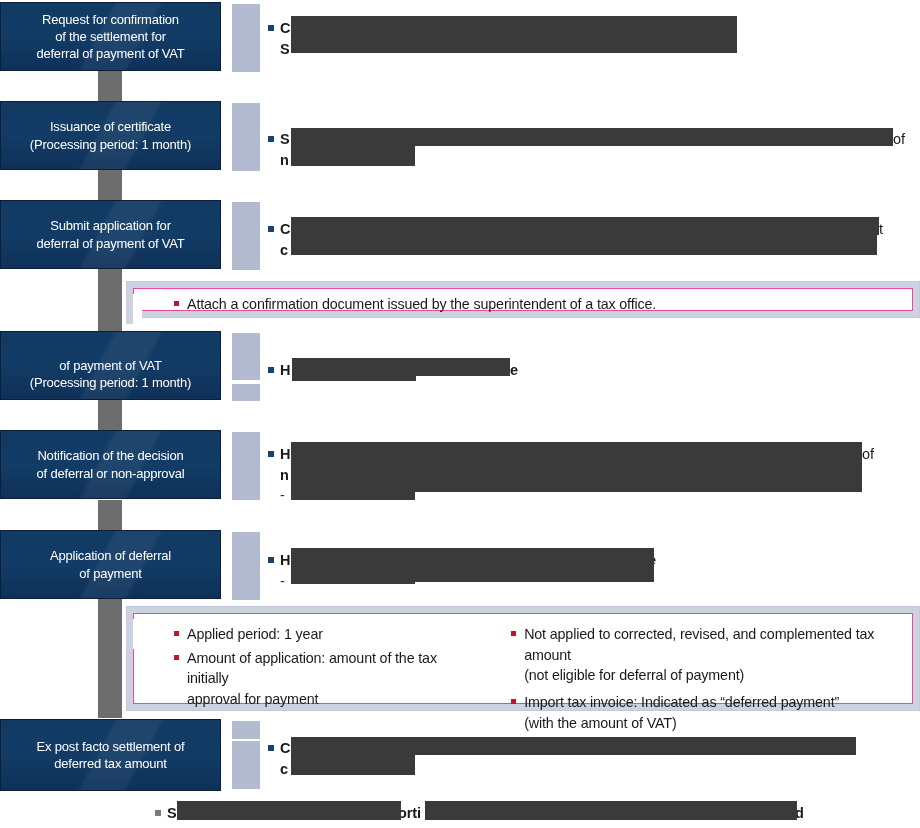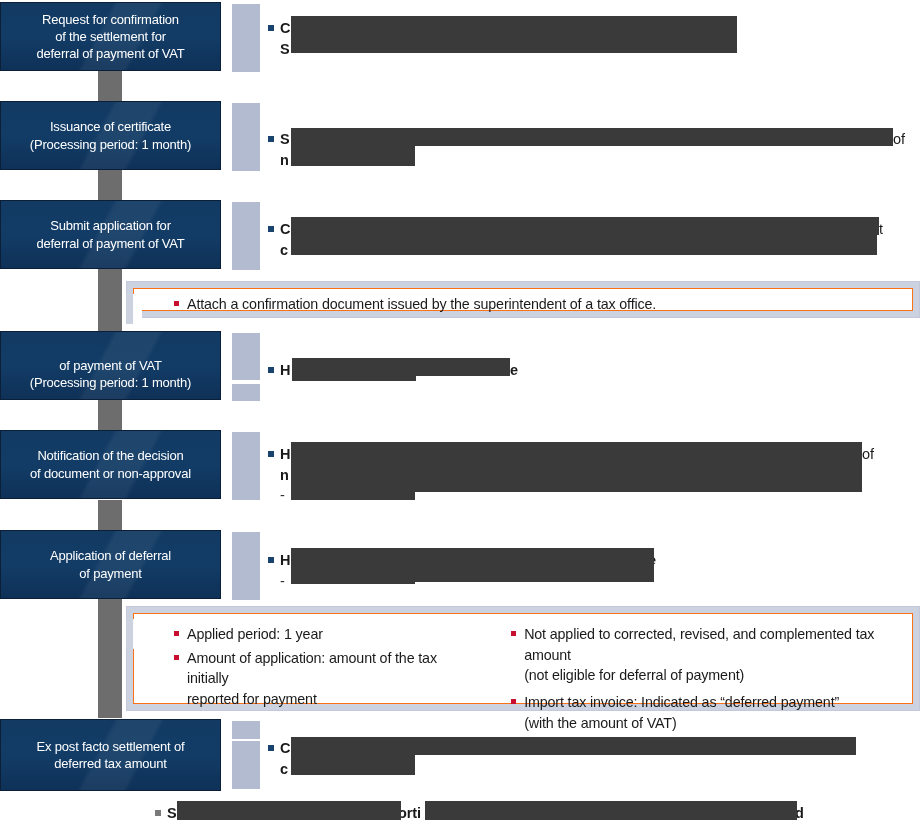--- a/index.html
+++ b/index.html
@@ -91,21 +91,21 @@
 
   
   .redaction {
     position: absolute;
     background: #3a3a3a;
   }
 
   
   .callout {
     position: absolute;
-    background: #f97316;
+    background: #ec4899;
     border: 1px solid #c3c9da;
     outline: 6px solid #ccd2e0;
     outline-offset: -7px;
   }
   .callout-inner {
     position: absolute;
     inset: 7px;
     background: #ffffff;
     padding: 8px 10px 8px 18px;
   }
@@ -197,21 +197,21 @@
     <span class="step-label">
       <br>
       <span>of payment of VAT</span><br>
       <span>(Processing period: 1 month)</span>
     </span>
   </div>
 
   <div class="step-box" style="top:430px; height:69px;">
     <span class="step-label">
       <span>Notification of the decision</span><br>
-      <span>of document or non-approval</span>
+      <span>of deferral or non-approval</span>
     </span>
   </div>
 
   <div class="step-box" style="top:530px; height:69px;">
     <span class="step-label">
       <span>Application of deferral</span><br>
       <span>of payment</span>
     </span>
   </div>
 
@@ -360,21 +360,21 @@
     <div class="notch"></div>
     <div class="callout-inner" style="padding:10px 10px 10px 40px;">
       <div class="note-cols">
         <div class="note-col-a note-text">
           <ul class="note-list">
             <li>
               <span>Applied period: 1 year</span>
             </li>
             <li>
               <span>Amount of application: amount of the tax initially</span>
-              <span class="sub">reported for payment</span>
+              <span class="sub">approval for payment</span>
             </li>
           </ul>
         </div>
         <div class="note-col-b note-text">
           <ul class="note-list">
             <li>
               <span>Not applied to corrected, revised, and complemented tax amount</span>
               <span class="sub">(not eligible for deferral of payment)</span>
             </li>
             <li style="margin-top:6px;">

